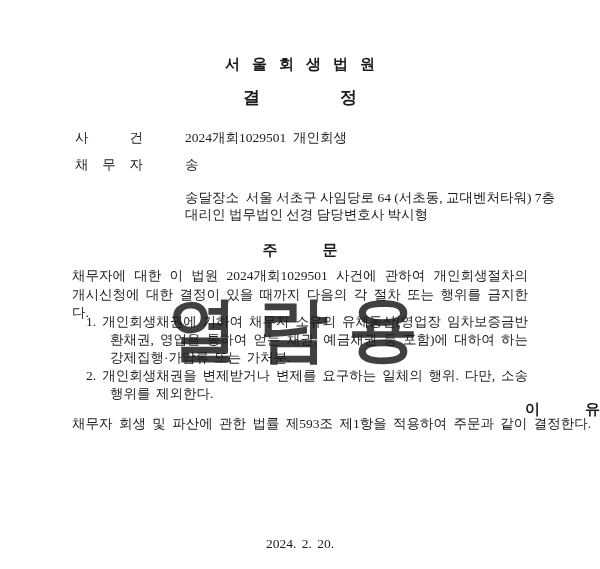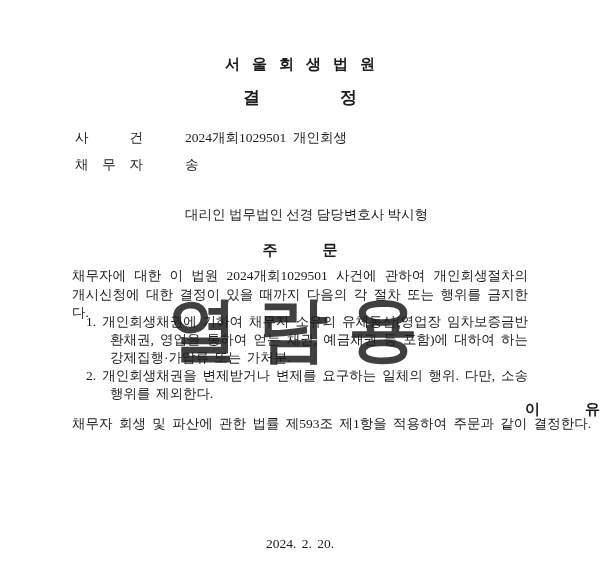--- a/index.html
+++ b/index.html
@@ -85,20 +85,21 @@
     <div class="row" style="top:129px;">
       <span class="label">사 건</span>
       <span class="value">2024개회1029501  개인회생</span>
     </div>
 
     <div class="row" style="top:156px;">
       <span class="label">채 무 자</span>
       <span class="value">송</span>
     </div>
 
+    <div class="indent-line" style="top:189px;">송달장소  서울 서초구 사임당로 64 (서초동, 교대벤처타워) 7층</div>
 
     <div class="indent-line" style="top:206px;">대리인 법무법인 선경 담당변호사 박시형</div>
 
     <div class="centered" style="top:241px;">
       <span class="section-heading-text">주문</span>
     </div>
 
     <div class="para" style="top:267px;">채무자에 대한 이 법원 2024개회1029501 사건에 관하여 개인회생절차의 개시신청에 대한 결정이 있을 때까지 다음의 각 절차 또는 행위를 금지한다.</div>
 
     <div class="list" style="top:313px;">

